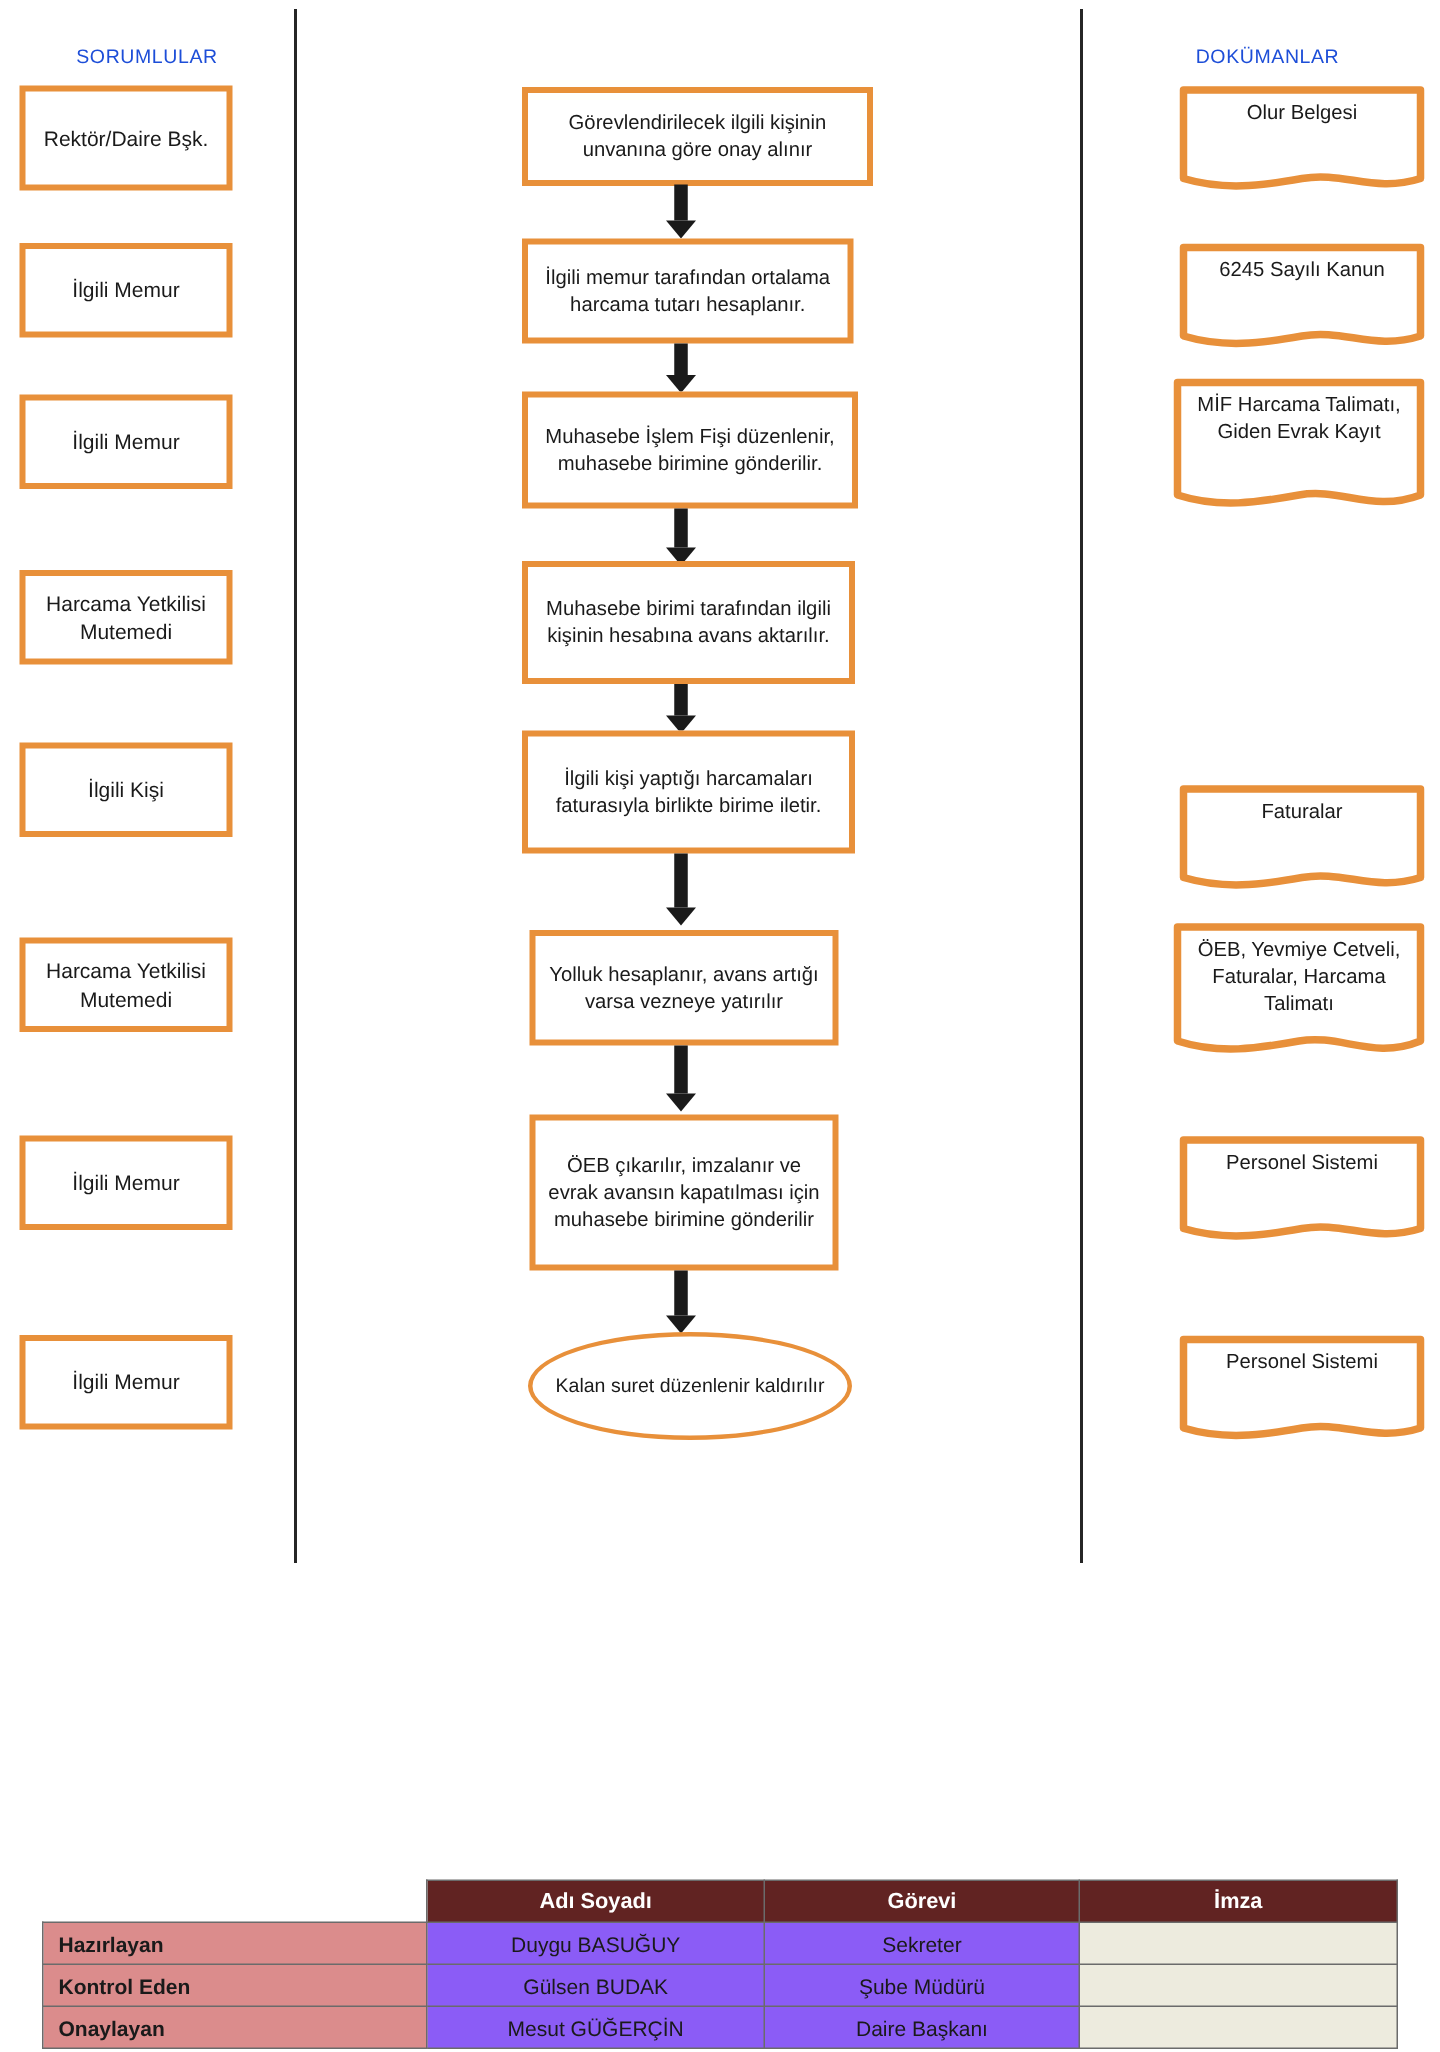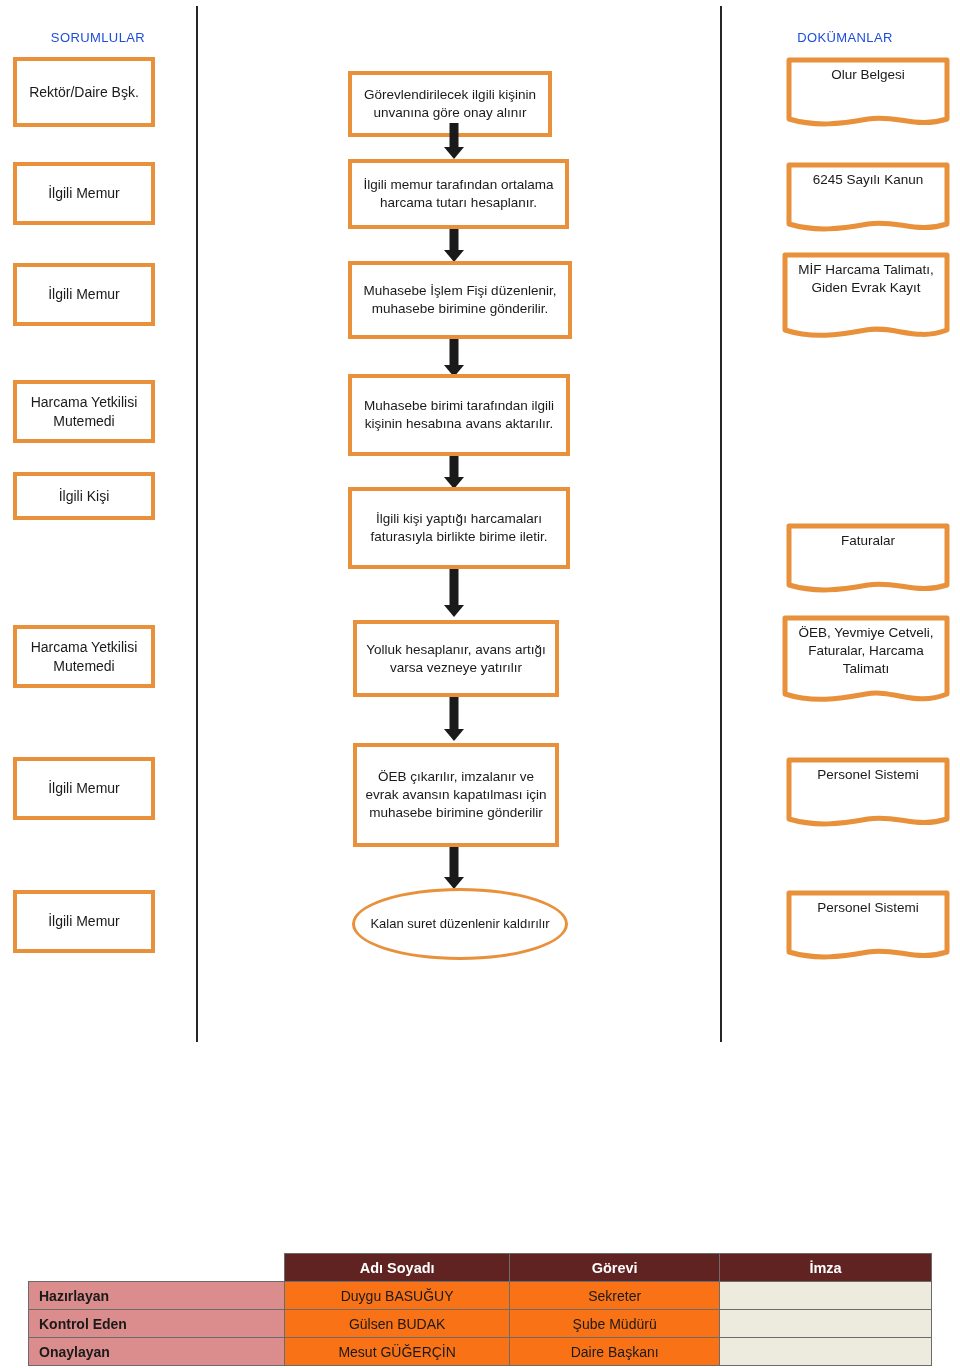--- a/index.html
+++ b/index.html
@@ -113,44 +113,44 @@
     font-size:14.5px;
   }
   .sig-table thead th.blank{background:transparent;border:none;}
   .sig-table td.rowlabel{
     background:#DB8C8C;
     color:#1a1a1a;
     font-weight:bold;
     text-align:left;
     padding-left:10px;
   }
-  .sig-table td.val{background:#f97316;}
+  .sig-table td.val{background:#8b5cf6;}
   .sig-table td.sign{background:#EDEBDE;}
 </style>
 </head>
 <body>
 
 <div class="canvas">
 
   <div class="divider" style="left:196px;top:6px;height:1036px;"></div>
   <div class="divider" style="left:720px;top:6px;height:1036px;"></div>
 
   <div class="col-header" style="left:10px;top:30px;width:176px;">SORUMLULAR</div>
   <div class="col-header" style="left:740px;top:30px;width:210px;">DOKÜMANLAR</div>
 
   <div class="box role" style="left:13px;top:57px;width:142px;height:70px;text-align:center;">Rektör/Daire Bşk.</div>
   <div class="box role" style="left:13px;top:162px;width:142px;height:63px;">İlgili Memur</div>
   <div class="box role" style="left:13px;top:263px;width:142px;height:63px;">İlgili Memur</div>
   <div class="box role" style="left:13px;top:380px;width:142px;height:63px;">Harcama Yetkilisi Mutemedi</div>
-  <div class="box role" style="left:13px;top:472px;width:142px;height:48px;">İlgili Kişi</div>
+  <div class="box role" style="left:13px;top:495px;width:142px;height:63px;">İlgili Kişi</div>
   <div class="box role" style="left:13px;top:625px;width:142px;height:63px;">Harcama Yetkilisi Mutemedi</div>
   <div class="box role" style="left:13px;top:757px;width:142px;height:63px;">İlgili Memur</div>
   <div class="box role" style="left:13px;top:890px;width:142px;height:63px;">İlgili Memur</div>
 
-  <div class="box proc" style="left:348px;top:71px;width:204px;height:66px;">Görevlendirilecek ilgili kişinin unvanına göre onay alınır</div>
+  <div class="box proc" style="left:348px;top:58px;width:234px;height:66px;">Görevlendirilecek ilgili kişinin unvanına göre onay alınır</div>
   <div class="arrow" style="left:443px;top:123px;width:22px;height:36px;">
     <div class="shaft" style="height:24px;"></div>
       <div class="head"></div>
   </div>
 
   <div class="box proc" style="left:348px;top:159px;width:221px;height:70px;">İlgili memur tarafından ortalama harcama tutarı hesaplanır.</div>
   <div class="arrow" style="left:443px;top:229px;width:22px;height:33px;">
     <div class="shaft" style="height:21px;"></div>
       <div class="head"></div>
   </div>

